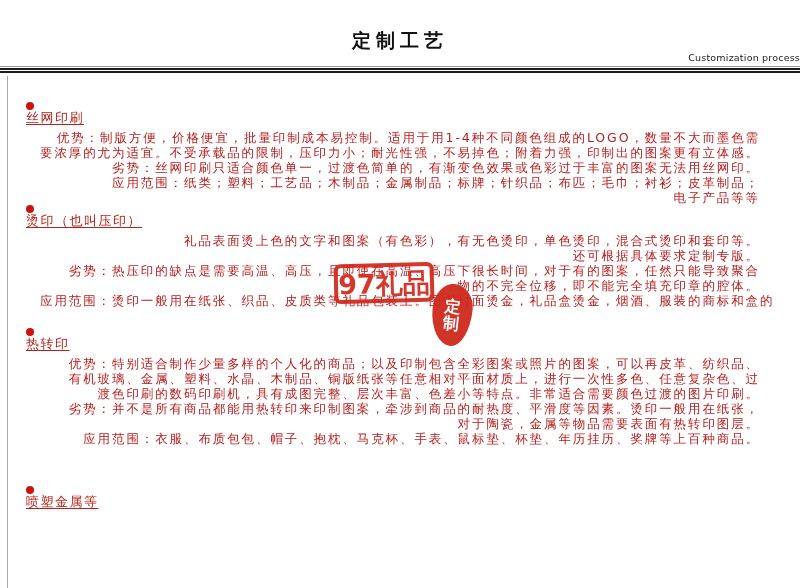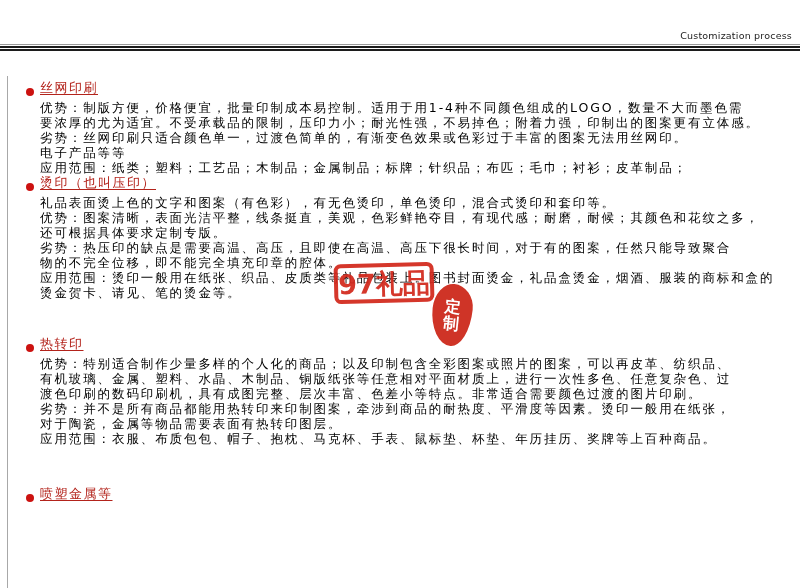--- a/index.html
+++ b/index.html
@@ -11,54 +11,55 @@
     font-family:"DejaVu Sans","Liberation Sans",sans-serif;
   }
   
   .header{padding-top:29px;}
   .page-title{
     margin:0;text-align:center;
     font-size:19px;font-weight:bold;color:#111;
     letter-spacing:5px;line-height:22px;
   }
   .header-subtitle{
-    text-align:right;padding-right:8px;
+    text-align:right;
     font-size:9.5px;color:#222;margin-top:1px;letter-spacing:0.2px;
   }
   .rule{margin-top:3px;}
   .rule .r1{height:1px;background:#9a9a9a;}
   .rule .r2{height:2px;background:#1c1c1c;margin-top:1px;}
   .rule .r3{height:2px;background:#1c1c1c;margin-top:1px;}
   
   .left-line{
     position:absolute;left:7px;top:76px;bottom:0;
     width:1px;background:#a8a8a8;
   }
   
   .main{padding:0 40px 0 40px;}
   .section{}
   .section.s1{margin-top:29px;}
-  .section.s3{margin-top:36px;}
+  .section.s3{margin-top:20px;}
   .section.s4{margin-top:40px;}
-  .sec-head{display:flex;align-items:flex-end;margin-left:-14px;}
+  .sec-head{display:flex;align-items:flex-start;margin-left:-14px;flex-direction:column;}
   .bullet{
     width:8px;height:8px;border-radius:50%;
     background:#cc1210;display:inline-block;margin-right:6px;flex:0 0 auto;
   }
   .sec-title{
     font-size:13px;color:#b3231b;
     text-decoration:underline;
     text-underline-offset:2px;
     letter-spacing:1.5px;line-height:16px;
   }
   .sec-body{margin-top:4px;}
   .line{
-    font-size:12.5px;color:#000000;
+    font-size:12.5px;color:#b91c1c;
     letter-spacing:1.9px;line-height:15px;
     white-space:nowrap;
+    text-align:right;
   }
   
   .wm-box{
     position:absolute;left:334px;top:263px;
     width:92px;height:32px;
     border:4px solid #d2281c;border-radius:7px;
     display:flex;align-items:center;justify-content:center;
     transform:rotate(-1.5deg);
     opacity:0.93;
     background:transparent;
@@ -84,57 +85,56 @@
   }
 </style>
 </head>
 <body>
 
 <div class="page">
 
   <div class="left-line"></div>
 
   <div class="header">
+    <h1 class="page-title">定制工艺</h1>
     <div class="header-subtitle">Customization process</div>
     <div class="rule">
       <div class="r1"></div>
       <div class="r2"></div>
       <div class="r3"></div>
     </div>
   </div>
 
   <div class="main">
 
     <div class="section s1">
       <div class="sec-head">
         <span class="bullet"></span>
         <span class="sec-title">丝网印刷</span>
       </div>
       <div class="sec-body">
         <div class="line">优势：制版方便，价格便宜，批量印制成本易控制。适用于用1-4种不同颜色组成的LOGO，数量不大而墨色需</div>
         <div class="line">要浓厚的尤为适宜。不受承载品的限制，压印力小；耐光性强，不易掉色；附着力强，印制出的图案更有立体感。</div>
         <div class="line">劣势：丝网印刷只适合颜色单一，过渡色简单的，有渐变色效果或色彩过于丰富的图案无法用丝网印。</div>
+        <div class="line">应用范围：纸类；塑料；工艺品；木制品；金属制品；标牌；针织品；布匹；毛巾；衬衫；皮革制品；</div>
         <div class="line">电子产品等等</div>
-        <div class="line">应用范围：纸类；塑料；工艺品；木制品；金属制品；标牌；针织品；布匹；毛巾；衬衫；皮革制品；</div>
       </div>
     </div>
 
     <div class="section s2">
       <div class="sec-head">
         <span class="bullet"></span>
         <span class="sec-title">烫印（也叫压印）</span>
       </div>
       <div class="sec-body">
         <div class="line">礼品表面烫上色的文字和图案（有色彩），有无色烫印，单色烫印，混合式烫印和套印等。</div>
-        <div class="line">优势：图案清晰，表面光洁平整，线条挺直，美观，色彩鲜艳夺目，有现代感；耐磨，耐候；其颜色和花纹之多，</div>
         <div class="line">还可根据具体要求定制专版。</div>
         <div class="line">劣势：热压印的缺点是需要高温、高压，且即使在高温、高压下很长时间，对于有的图案，任然只能导致聚合</div>
         <div class="line">物的不完全位移，即不能完全填充印章的腔体。</div>
         <div class="line">应用范围：烫印一般用在纸张、织品、皮质类等礼品包装上。图书封面烫金，礼品盒烫金，烟酒、服装的商标和盒的</div>
-        <div class="line">烫金贺卡、请见、笔的烫金等。</div>
       </div>
     </div>
 
     <div class="section s3">
       <div class="sec-head">
         <span class="bullet"></span>
         <span class="sec-title">热转印</span>
       </div>
       <div class="sec-body">
         <div class="line">优势：特别适合制作少量多样的个人化的商品；以及印制包含全彩图案或照片的图案，可以再皮革、纺织品、</div>

